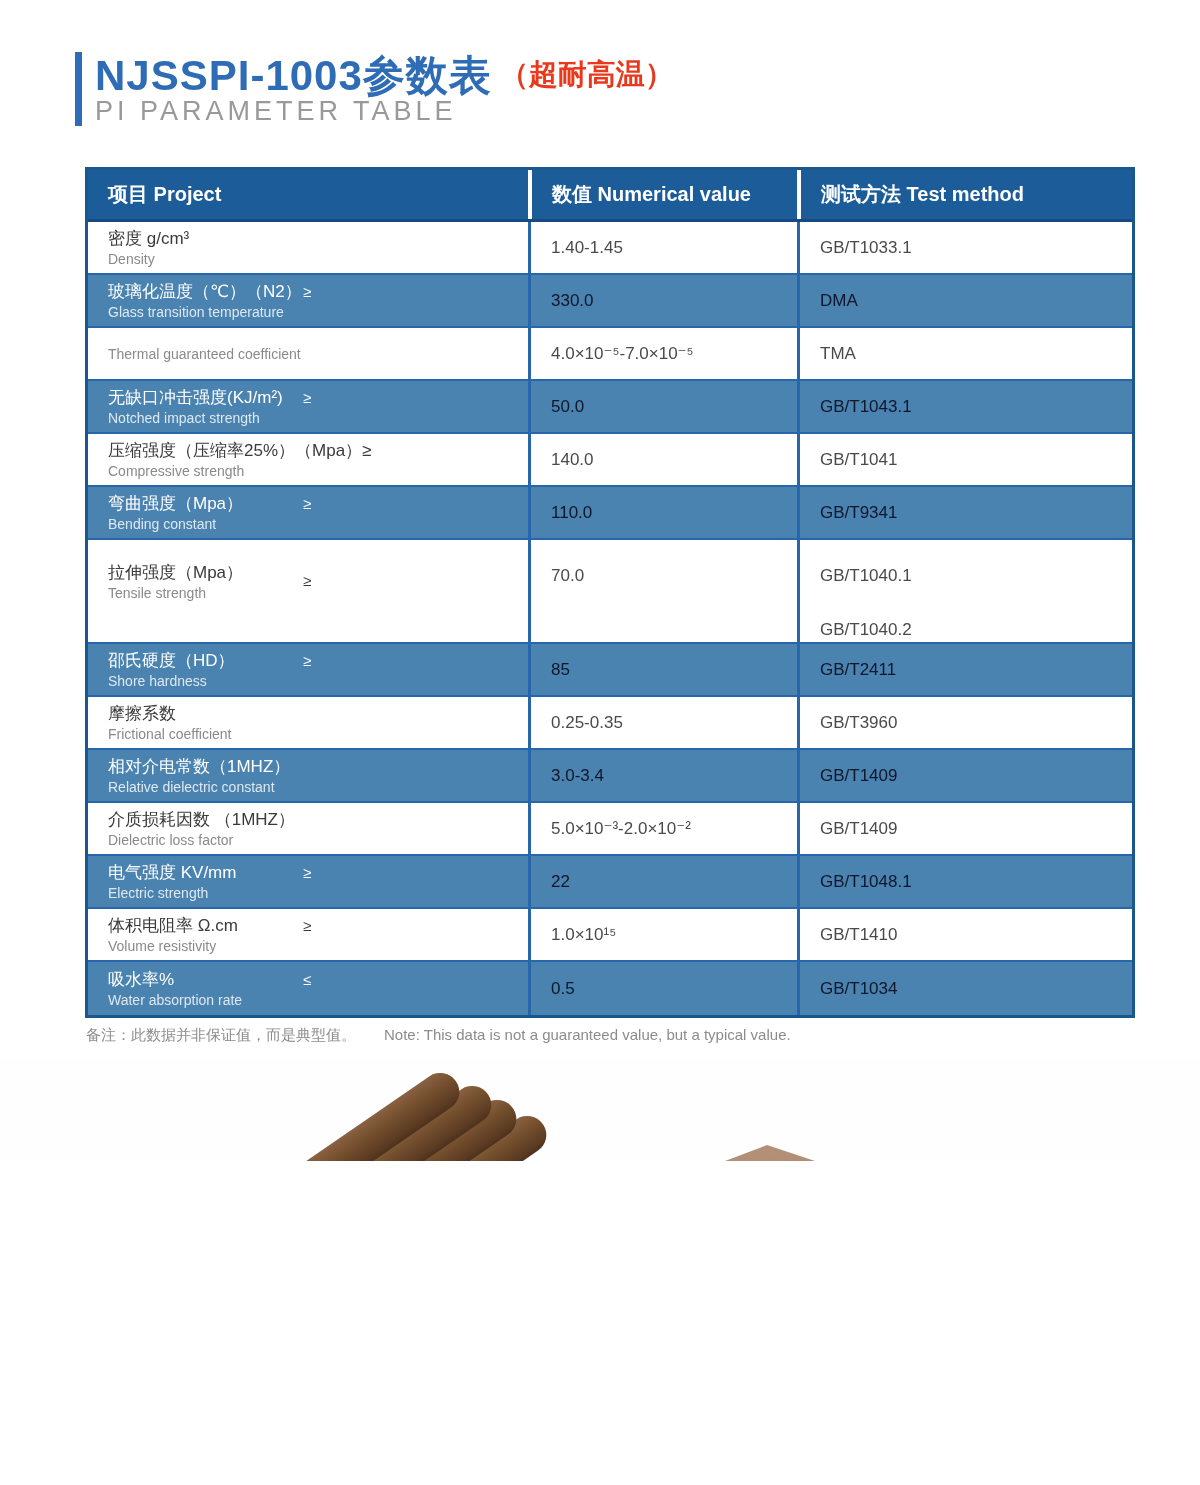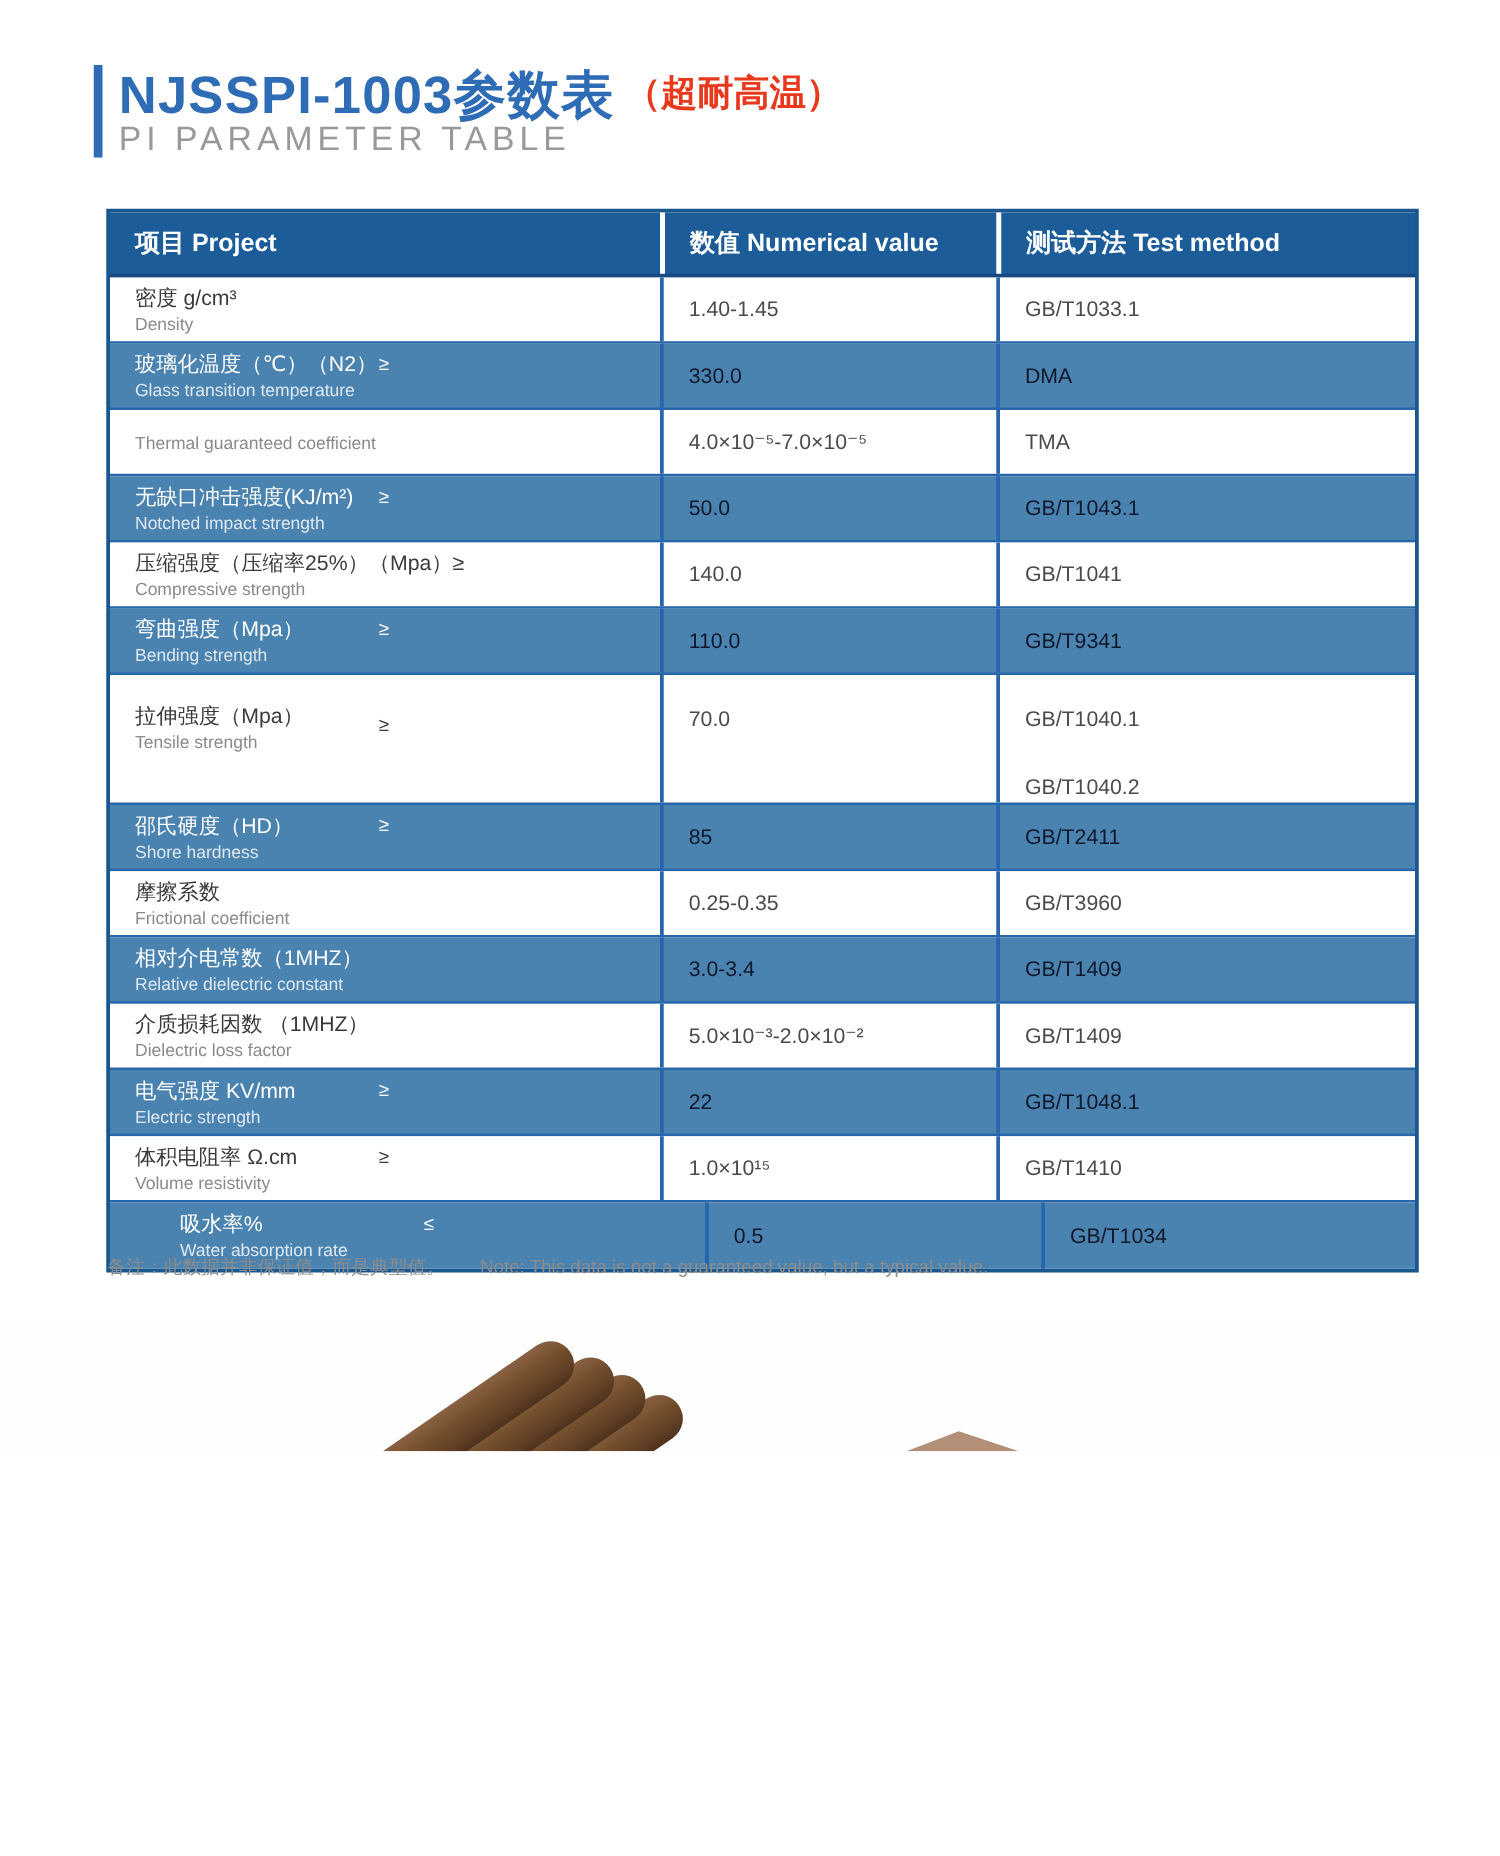--- a/index.html
+++ b/index.html
@@ -18,21 +18,21 @@
   .param-table { position:absolute; left:85px; top:167px; width:1050px; border:3px solid #1a578f; }
   .thead { display:flex; height:52px; background:#1c5d99; border-bottom:3px solid #174a80; }
   .thead .cell { display:flex; align-items:center; padding-left:20px; color:#ffffff; font-weight:bold; font-size:20px; white-space:nowrap; }
   .thead .c2, .thead .c3 { border-left:4px solid #ffffff; }
 
   .c1 { width:419px; }
   .c2 { width:269px;margin-left:21px; }
   .c3 { width:362px; flex:1; }
 
   .row { display:flex; height:53px; background:#ffffff; border-bottom:2px solid #2766aa; }
-  .row:last-child { border-bottom:none;padding-left:36px; }
+  .row:last-child { border-bottom:none; }
   .row.highlight { background:#4a82b0; }
   .row.tall { height:104px; }
 
   .cell { position:relative; }
   .row .c2, .row .c3 { border-left:3px solid #2766aa; }
 
   .row .c1 { display:flex; flex-direction:column; justify-content:center; padding-left:20px; }
   .zh { font-size:17px; color:#3a3a3a; line-height:22px; white-space:nowrap; }
   .en { font-size:14px; color:#8a8a8a; line-height:18px; white-space:nowrap; }
   .row.highlight .zh { color:#ffffff; }
@@ -41,21 +41,21 @@
   .row.highlight .symbol { color:#ffffff; }
   .row.tall .symbol { top:30px; margin-top:0; }
 
   .row .c2, .row .c3 { display:flex; align-items:center; padding-left:20px; font-size:17px; color:#4a4a4a; white-space:nowrap; }
   .row.highlight .c2, .row.highlight .c3 { color:#0f172a; }
   .row.tall .c1 { justify-content:flex-start; padding-top:22px; }
   .row.tall .c2, .row.tall .c3 { align-items:flex-start; padding-top:26px; flex-direction:column; }
   .method-line2 { margin-top:34px; }
 
   
-  .note { position:absolute; left:86px; top:1004px; font-size:15px; color:#8c8c8c; white-space:nowrap; }
+  .note { position:absolute; left:86px; top:1026px; font-size:15px; color:#8c8c8c; white-space:nowrap; }
   .note .note-en { margin-left:28px; }
 
   
   .photo { position:absolute; left:0; top:1060px; width:1200px; height:425px; }
 </style>
 </head>
 <body>
 
 <div class="page">
 
@@ -119,21 +119,21 @@
             <div class="en">Compressive strength</div>
           </div>
           <div class="cell c2">140.0</div>
           <div class="cell c3">
             <div>GB/T1041</div>
           </div>
         </div>
         <div class="row highlight">
           <div class="cell c1">
             <div class="zh">弯曲强度（Mpa）<span class="symbol">≥</span></div>
-            <div class="en">Bending strength</div>
+            <div class="en">Bending constant</div>
           </div>
           <div class="cell c2">110.0</div>
           <div class="cell c3">
             <div>GB/T9341</div>
           </div>
         </div>
         <div class="row tall">
           <div class="cell c1">
             <div class="zh">拉伸强度（Mpa）<span class="symbol">≥</span></div>
             <div class="en">Tensile strength</div>

